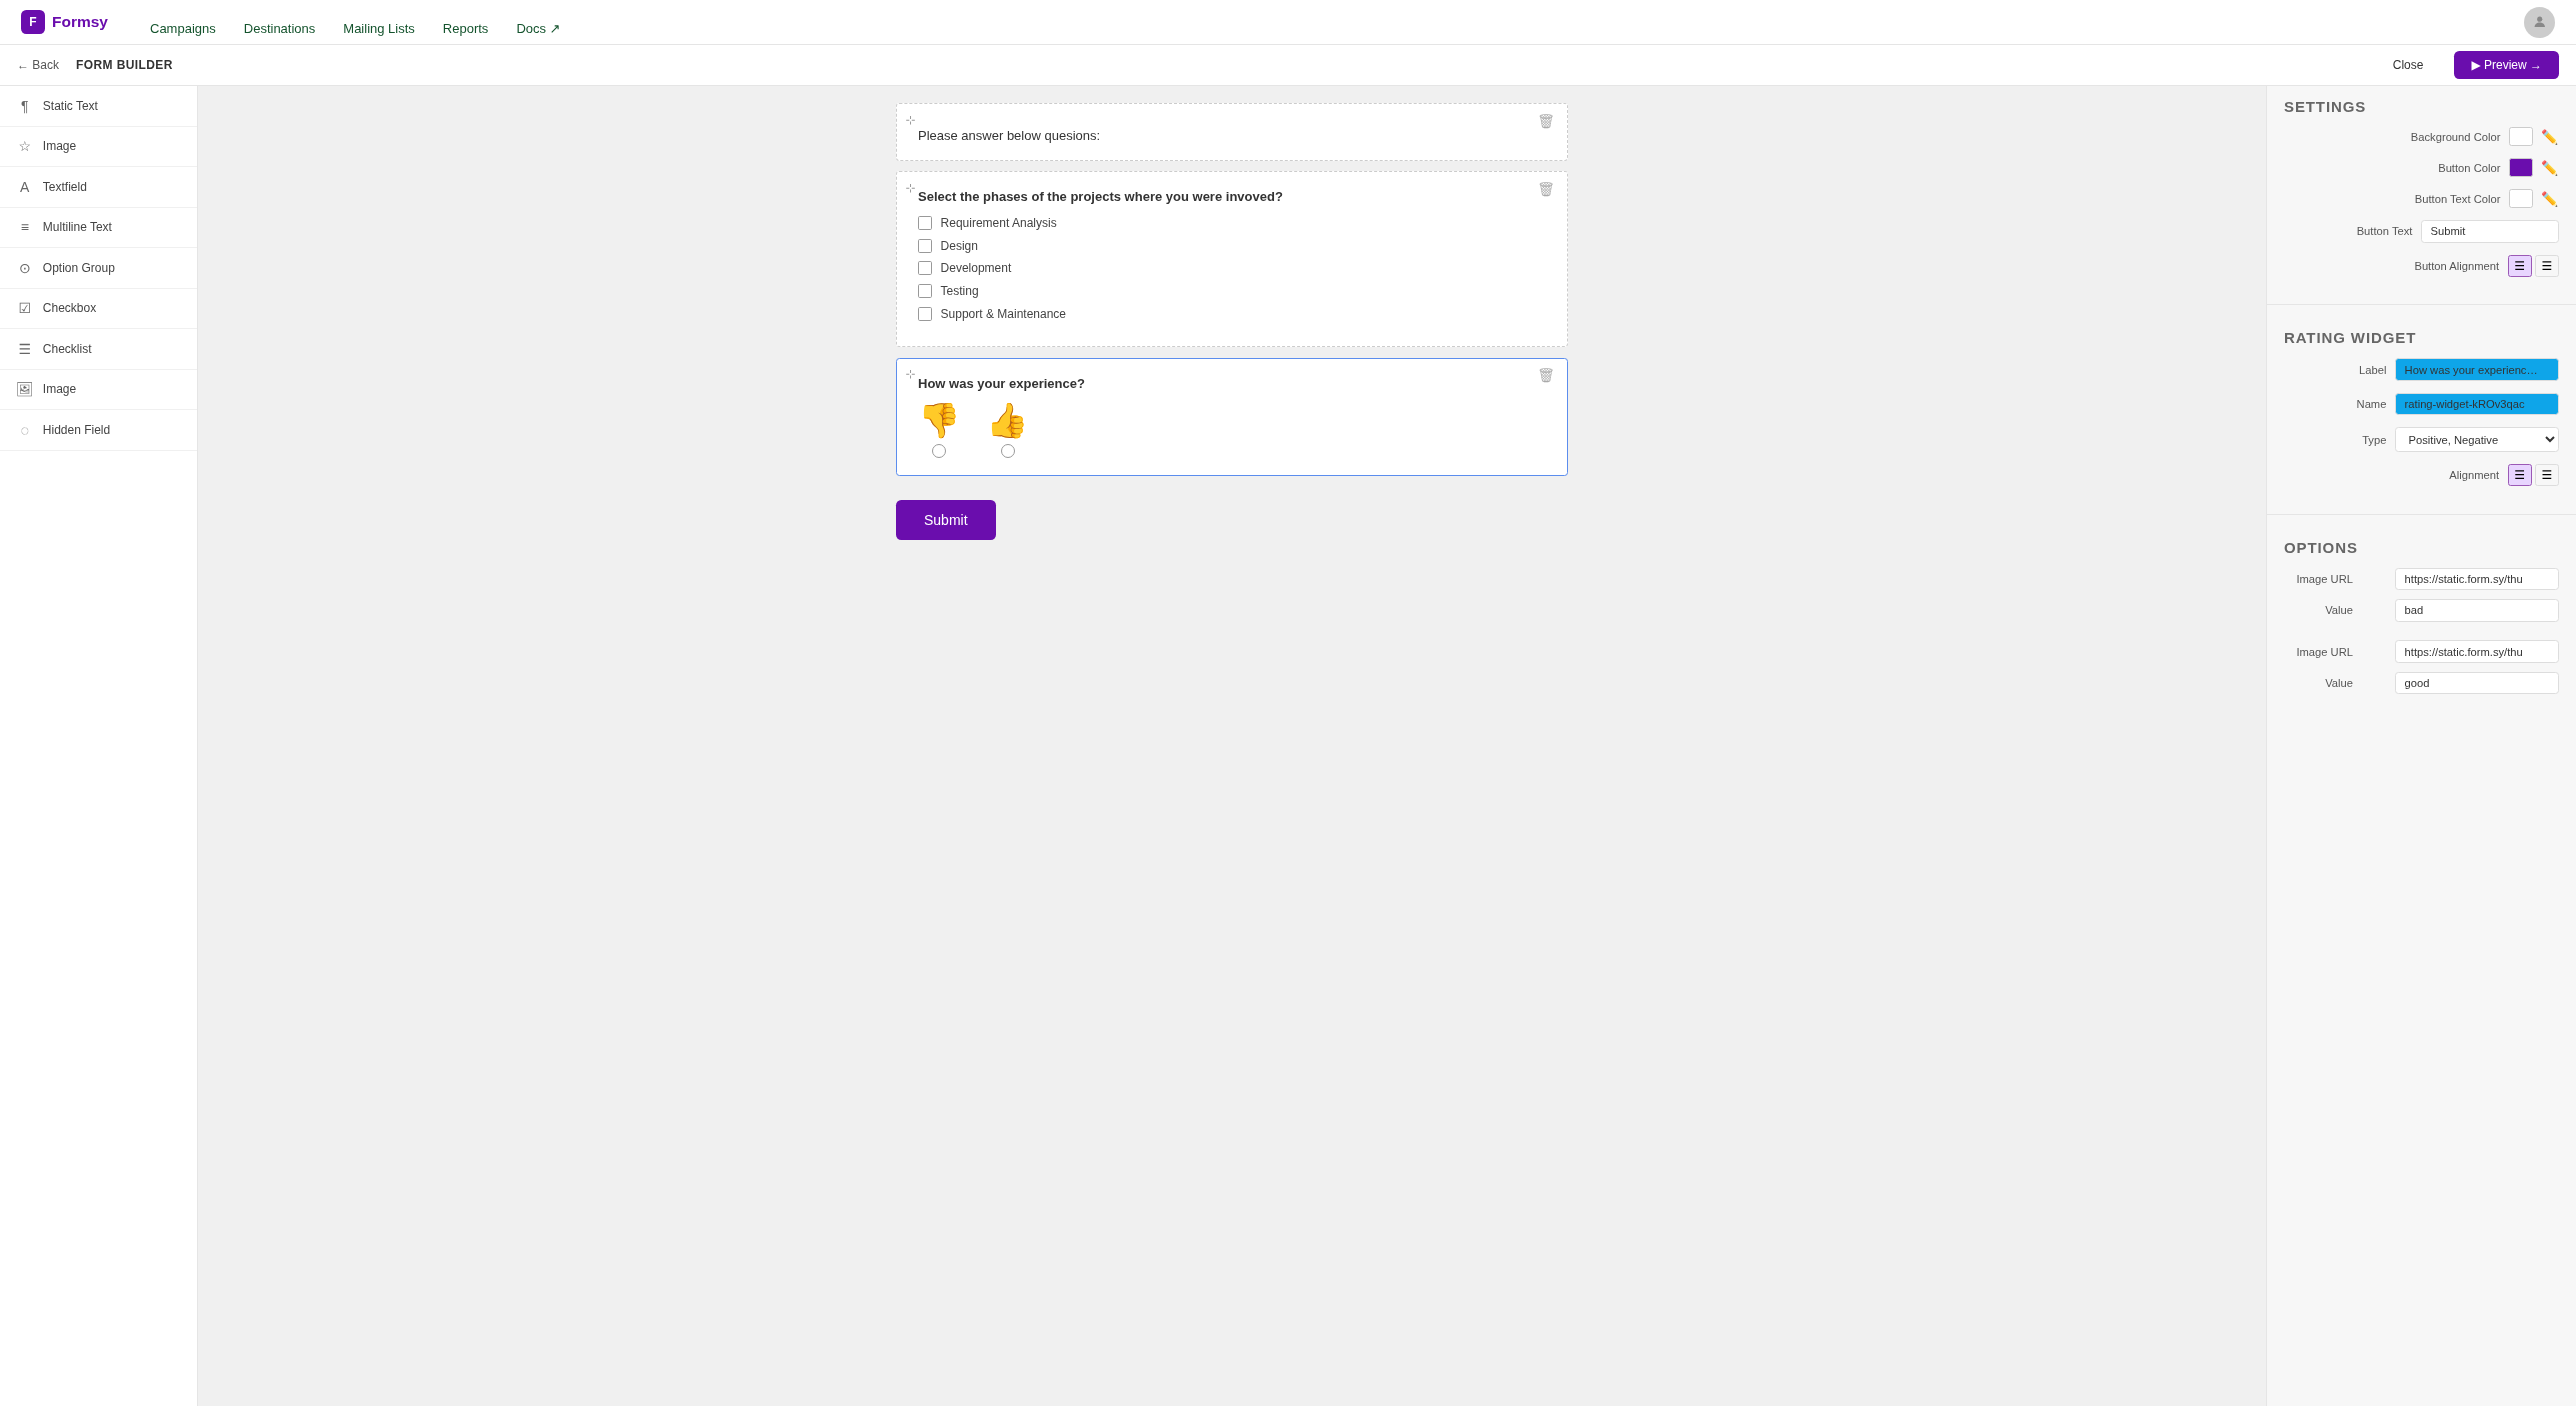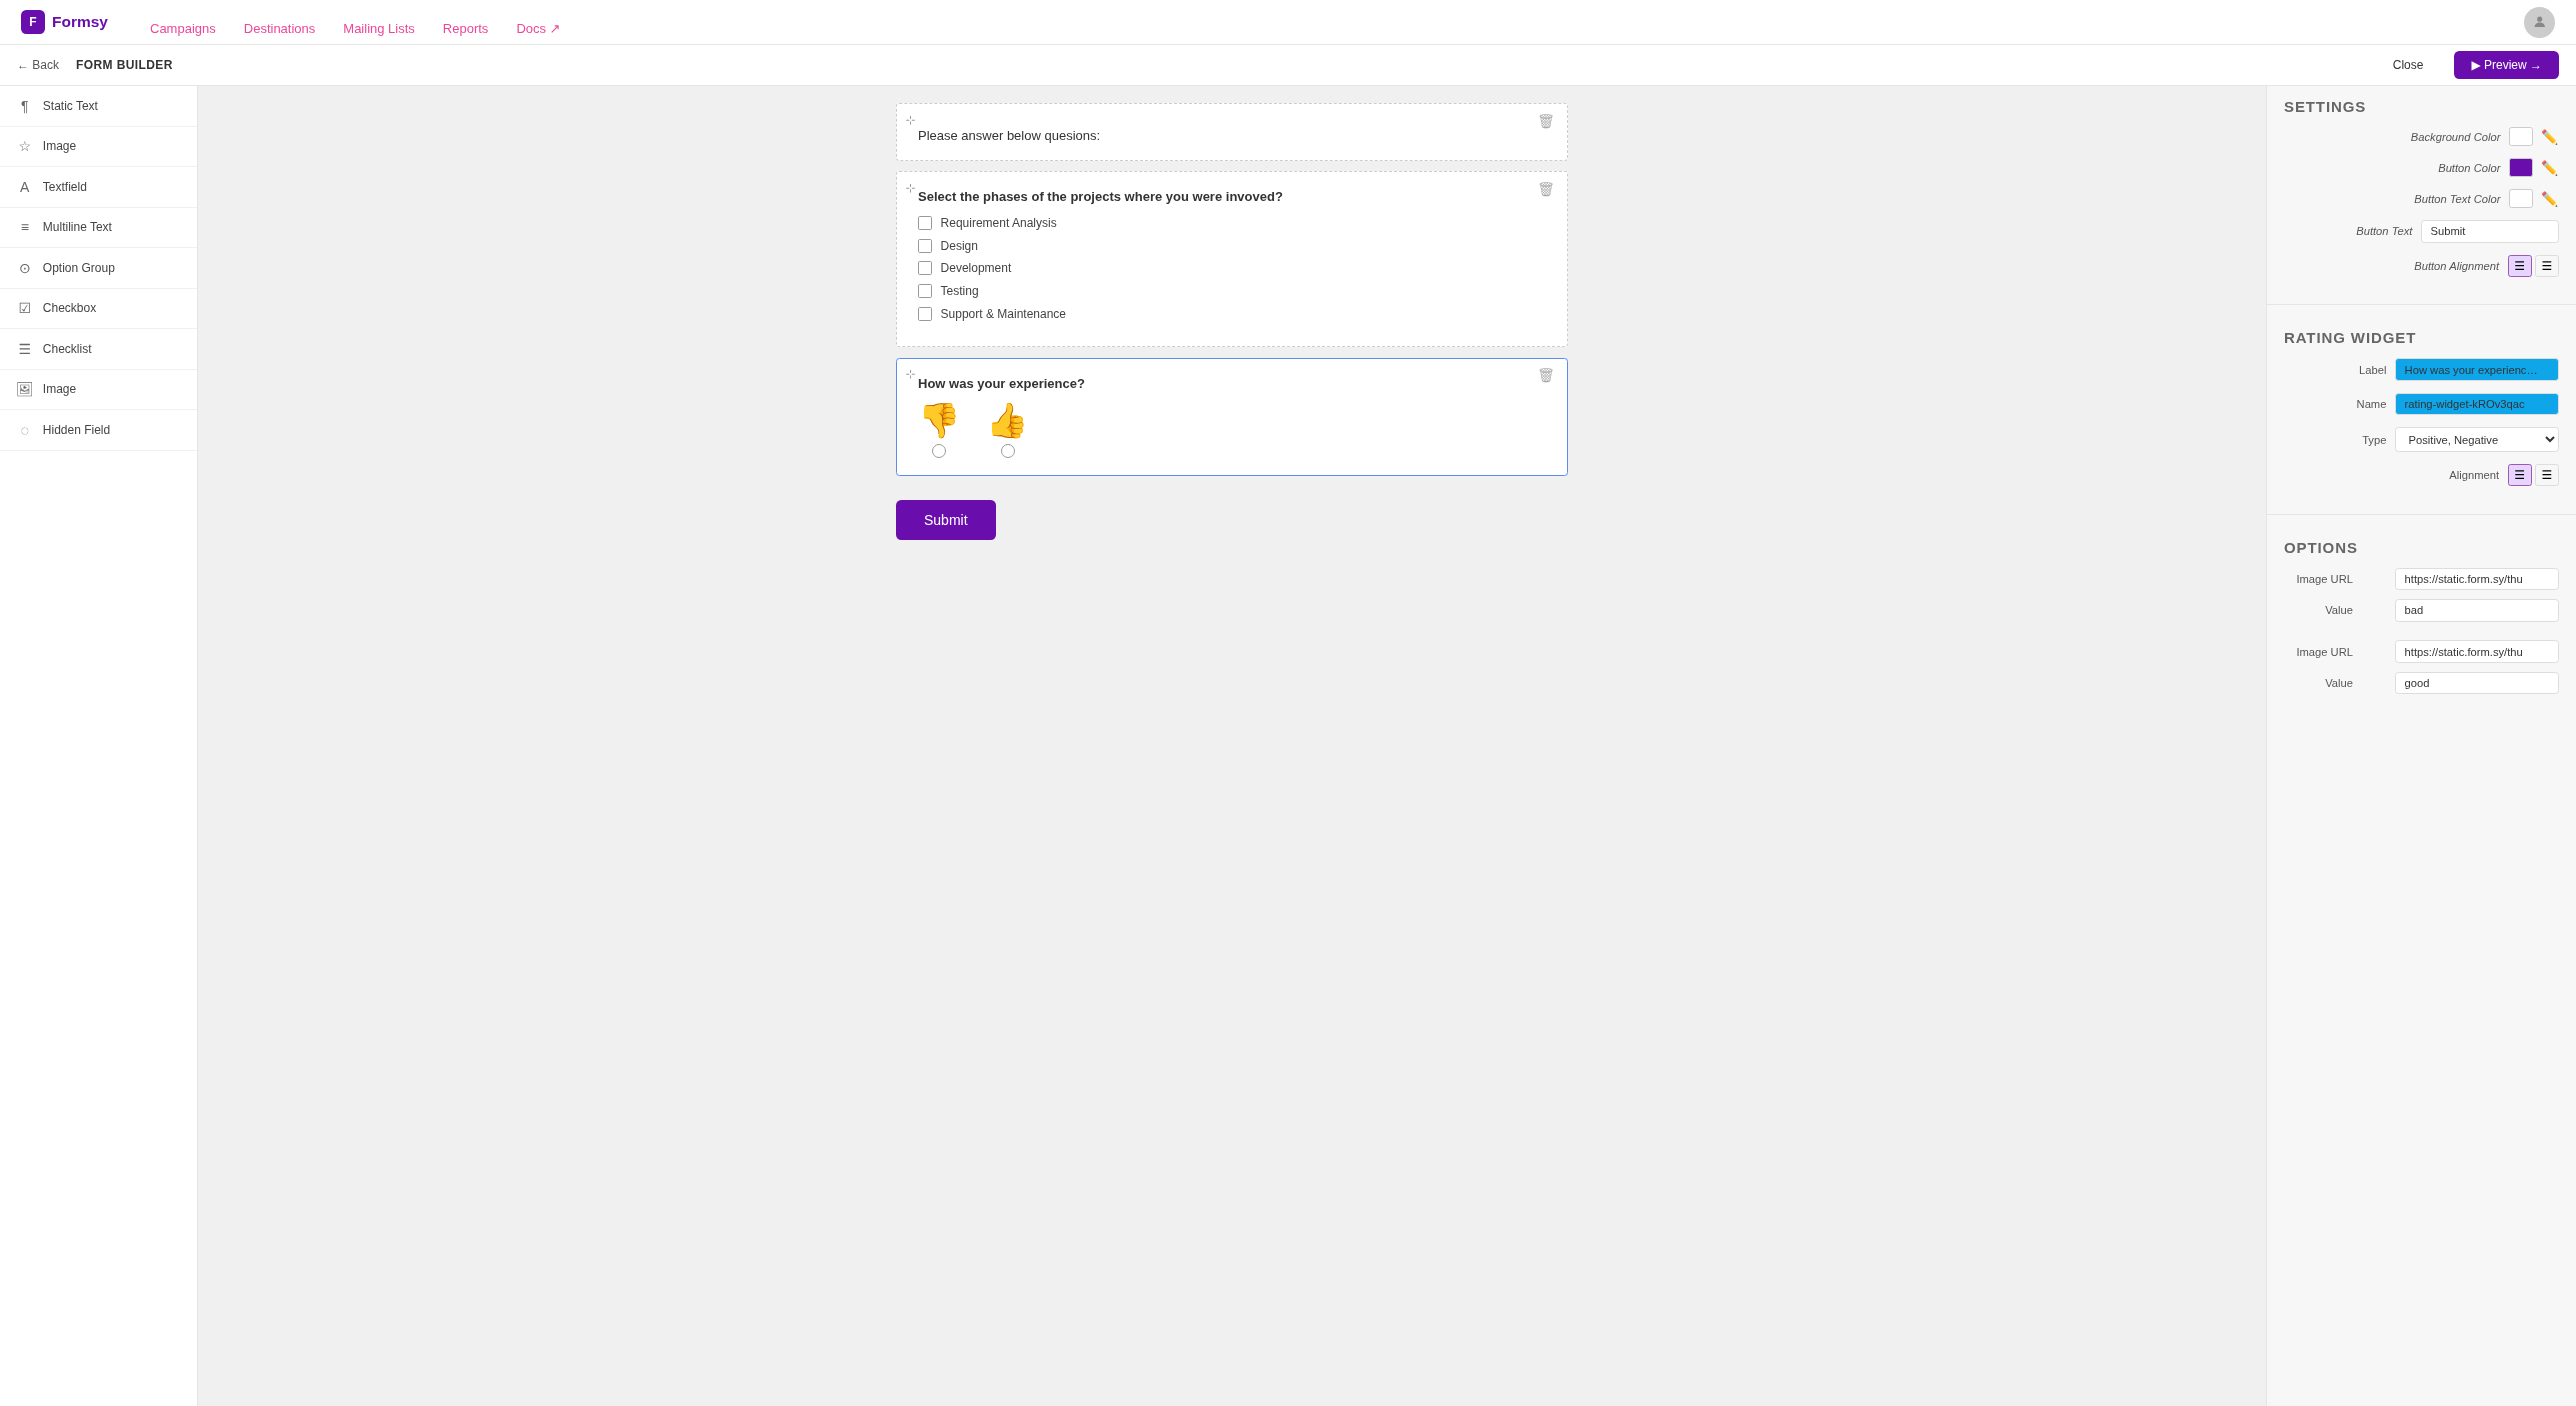--- a/index.html
+++ b/index.html
@@ -35,21 +35,21 @@
       color: white;
       font-size: 12px;
       font-weight: bold;
     }
     .nav-links {
       display: flex;
       gap: 28px;
       flex: 1;
     }
     .nav-link {
-      color: #ec4899;
+      color: #14532d;
       text-decoration: none;
       font-size: 13px;
       cursor: pointer;
       margin-top: 12px;
     }
     .nav-avatar {
       width: 31px;
       height: 31px;
       background: #ccc;
       border-radius: 50%;
@@ -270,21 +270,20 @@
       align-items: center;
       justify-content: flex-end;
       gap: 8.6px;
       margin-bottom: 12px;
     }
     .settings-label {
       font-size: 11.2px;
       color: #555;
       text-align: right;
       min-width: 103px;
-      font-style: italic;
     }
     .color-swatch {
       width: 24px;
       height: 19px;
       border: 0.9px solid #ccc;
       border-radius: 2.6px;
       cursor: pointer;
     }
     .color-picker-icon {
       font-size: 14px;

